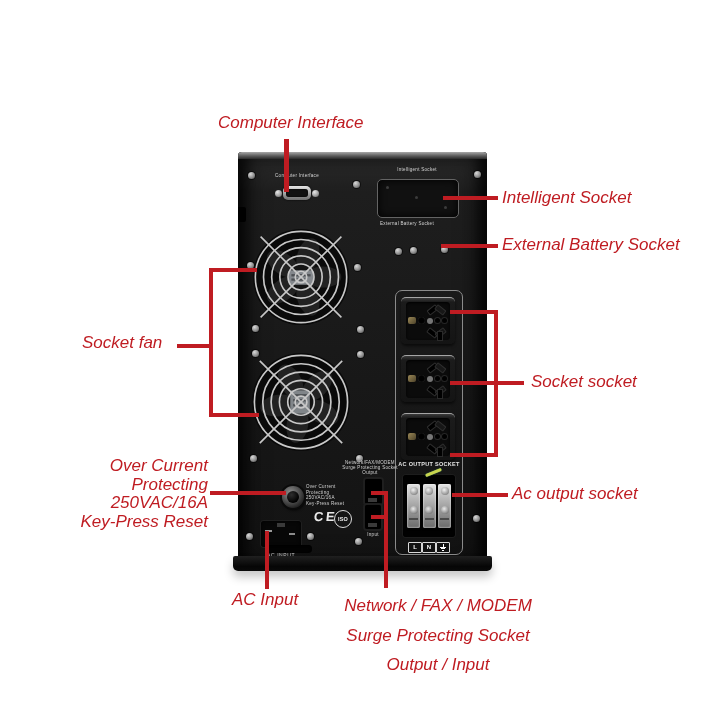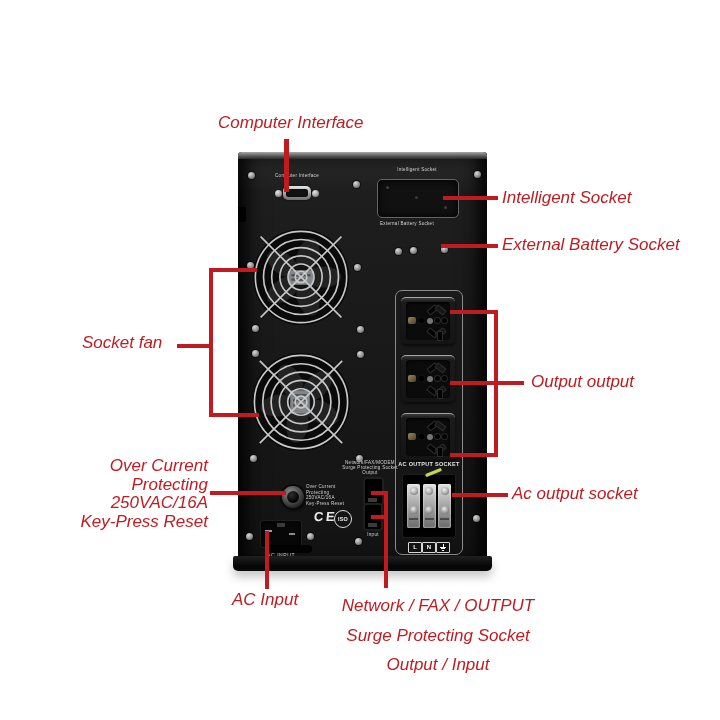--- a/index.html
+++ b/index.html
@@ -324,28 +324,28 @@
   <div class="rl" style="left:452px;top:493px;width:56px;height:4px"></div>
   <div class="rl" style="left:265px;top:531px;width:4px;height:58px"></div>
   <div class="rl" style="left:384px;top:491px;width:4px;height:97px"></div>
   <div class="rl" style="left:371px;top:491px;width:13px;height:4px"></div>
   <div class="rl" style="left:371px;top:515px;width:13px;height:4px"></div>
 
   <div class="lab" style="left:218px;top:114px">Computer Interface</div>
   <div class="lab" style="left:502px;top:189px">Intelligent Socket</div>
   <div class="lab" style="left:502px;top:236px">External Battery Socket</div>
   <div class="lab" style="left:82px;top:334px">Socket fan</div>
-  <div class="lab" style="left:531px;top:373px">Output output</div>
+  <div class="lab" style="left:531px;top:373px">Socket socket</div>
   <div class="lab lab-block" style="left:58px;top:457px;width:150px;text-align:right;line-height:18.5px">
     <span>Over Current</span><br>
     <span>Protecting</span><br>
     <span>250VAC/16A</span><br>
     <span>Key-Press Reset</span>
   </div>
   <div class="lab" style="left:512px;top:485px">Ac output socket</div>
   <div class="lab" style="left:232px;top:591px">AC Input</div>
   <div class="lab lab-block" style="left:330px;top:591px;width:216px;text-align:center;line-height:29.5px">
-    <span>Network / FAX / OUTPUT</span><br>
+    <span>Network / FAX / MODEM</span><br>
     <span>Surge Protecting Socket</span><br>
     <span>Output / Input</span>
   </div>
 
 </div>
 
 </body></html>

